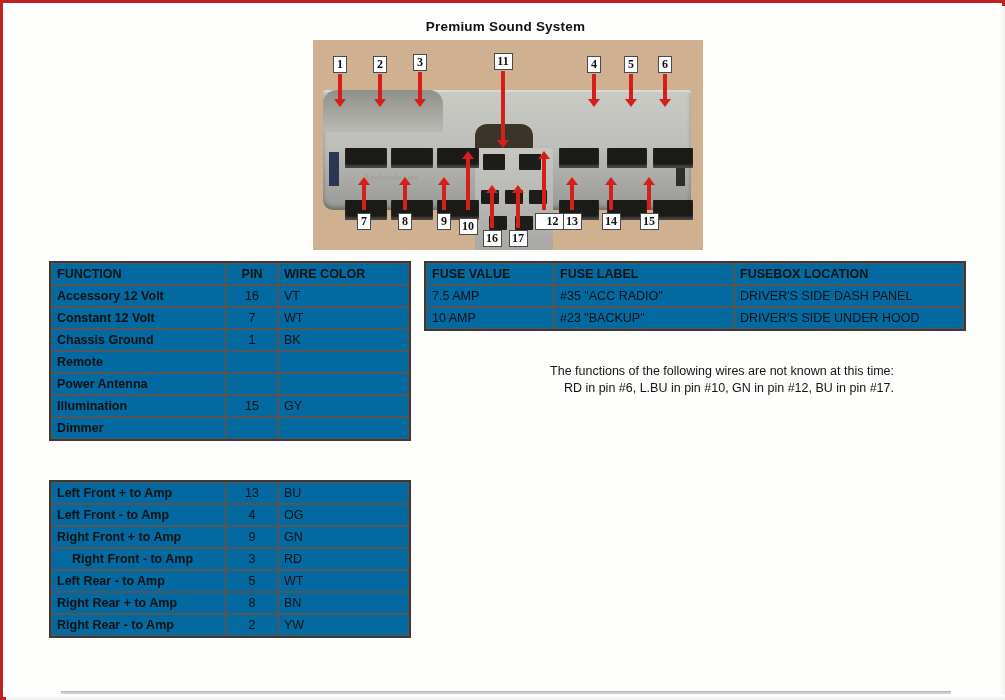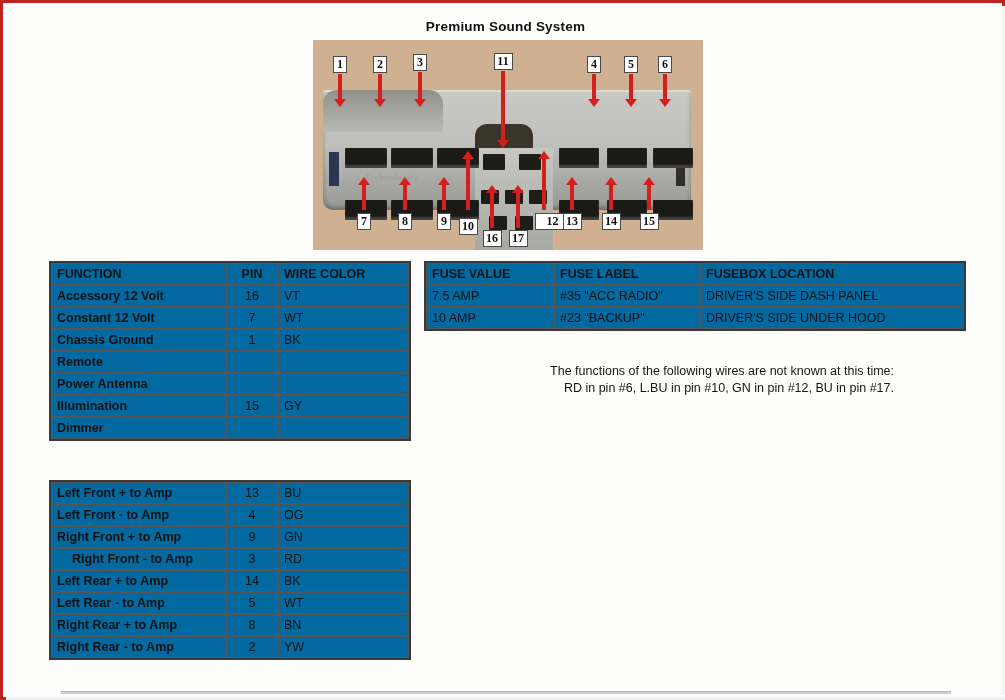--- a/index.html
+++ b/index.html
@@ -369,25 +369,20 @@
             <td class="fn-cell" style="width: 175px;">Right Front + to Amp</td>
             <td class="pin-cell" style="width: 52px;">9</td>
             <td class="wc-cell">GN</td>
           </tr>
           <tr>
             <td class="fn-cell" style="width: 175px; padding-left: 20px;">Right Front - to Amp</td>
             <td class="pin-cell" style="width: 52px;">3</td>
             <td class="wc-cell">RD</td>
           </tr>
           <tr>
-            <td class="fn-cell" style="width: 175px;">Left Rear + to Amp</td>
-            <td class="pin-cell" style="width: 52px;">14</td>
-            <td class="wc-cell">BK</td>
-          </tr>
-          <tr>
             <td class="fn-cell" style="width: 175px;">Left Rear - to Amp</td>
             <td class="pin-cell" style="width: 52px;">5</td>
             <td class="wc-cell">WT</td>
           </tr>
           <tr>
             <td class="fn-cell" style="width: 175px;">Right Rear + to Amp</td>
             <td class="pin-cell" style="width: 52px;">8</td>
             <td class="wc-cell">BN</td>
           </tr>
           <tr>
@@ -395,21 +390,21 @@
             <td class="pin-cell" style="width: 52px;">2</td>
             <td class="wc-cell">YW</td>
           </tr>
         </tbody>
     </table>
 
     <table id="table-fuse" class="wtable">
       <thead>
         <tr>
           <th style="width:128px">FUSE VALUE</th>
-          <th style="width:146px">FUSE LABEL</th>
+          <th style="width:180px">FUSE LABEL</th>
           <th>FUSEBOX LOCATION</th>
         </tr>
       </thead>
       <tbody id="fuse-body">
           <tr>
             <td style="width: 128px;">7.5 AMP</td>
             <td style="width: 155px;">#35 "ACC RADIO"</td>
             <td>DRIVER'S SIDE DASH PANEL</td>
           </tr>
           <tr>

